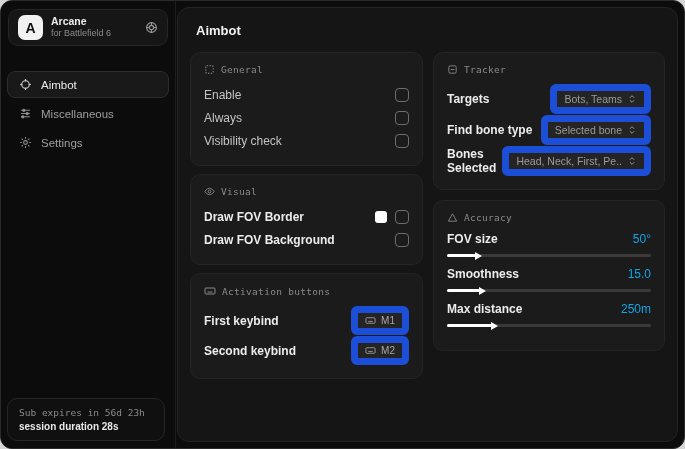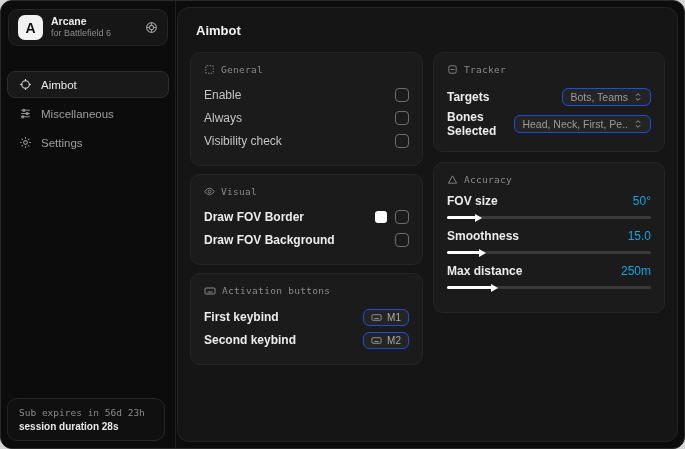--- a/index.html
+++ b/index.html
@@ -64,42 +64,42 @@
   }
   .page-title { font-size:13px; font-weight:bold; color:#f2f2f2; margin:2px 0 14px 6px; }
   .columns { display:flex; gap:10px; align-items:flex-start; }
   .col-left  { width:238px; display:flex; flex-direction:column; gap:8px; }
   .col-right { width:237px; display:flex; flex-direction:column; gap:10px; }
   .card {
     background:#1b1b1b; border:1px solid #252525; border-radius:10px;
     padding:11px 13px 13px 13px;
   }
   .card-head {
-    display:flex; gap:6px;
+    display:flex; align-items:center; gap:6px;
     font-family:"DejaVu Sans Mono", monospace;
     font-size:9.5px; color:#8a8a8a; margin-bottom:9px; letter-spacing:.3px;
   }
   .card-head .hicon { display:flex; color:#8a8a8a; }
   .row {
     display:flex; align-items:center; justify-content:space-between;
     min-height:22px;
   }
   .row + .row { margin-top:1px; }
   .row-label { font-size:12px; color:#c4c4c4; }
   .row-label.strong { color:#ececec; font-weight:bold; font-size:12px; }
   .checkbox {
     width:14px; height:14px; border-radius:4px;
     border:1.5px solid #6e6e6e; background:transparent; flex:0 0 auto;
     cursor:pointer;
   }
   .right-group { display:flex; align-items:center; gap:8px; }
   .swatch { width:12px; height:12px; border-radius:3px; cursor:pointer; }
   .pill {
     display:flex; align-items:center; gap:5px;
-    background:#242424; border:1px solid #1d4ed8; border-radius:6px;
+    background:#242424; border:7px solid #1d4ed8; border-radius:6px;
     padding:2px 7px; color:#a8a8a8; font-size:10px; cursor:pointer;
     white-space:nowrap;
   }
   .pill .picon { display:flex; color:#9a9a9a; }
   .dropdown { max-width:158px; }
   .dropdown .dd-text { overflow:hidden; text-overflow:ellipsis; white-space:nowrap; font-size:10.5px; color:#9b9b9b; }
   .tracker-row { min-height:25px; }
   
   .slider-group { margin-top:6px; }
   .slider-group:first-of-type { margin-top:0; }
@@ -291,20 +291,31 @@
             <span class="pill dropdown">
               <span class="dd-text">Bots, Teams</span>
               <span class="picon">
                 <svg width="10" height="10" viewBox="0 0 24 24" fill="none" stroke="currentColor" stroke-width="2.4">
                   <path d="M7 9l5-5 5 5M7 15l5 5 5-5"></path>
                 </svg>
               </span>
             </span>
           </div>
           <div class="row tracker-row">
+            <span class="row-label strong">Find bone type</span>
+            <span class="pill dropdown">
+              <span class="dd-text">Selected bone</span>
+              <span class="picon">
+                <svg width="10" height="10" viewBox="0 0 24 24" fill="none" stroke="currentColor" stroke-width="2.4">
+                  <path d="M7 9l5-5 5 5M7 15l5 5 5-5"></path>
+                </svg>
+              </span>
+            </span>
+          </div>
+          <div class="row tracker-row">
             <span class="row-label strong">Bones Selected</span>
             <span class="pill dropdown">
               <span class="dd-text">Head, Neck, First, Pe..</span>
               <span class="picon">
                 <svg width="10" height="10" viewBox="0 0 24 24" fill="none" stroke="currentColor" stroke-width="2.4">
                   <path d="M7 9l5-5 5 5M7 15l5 5 5-5"></path>
                 </svg>
               </span>
             </span>
           </div>

